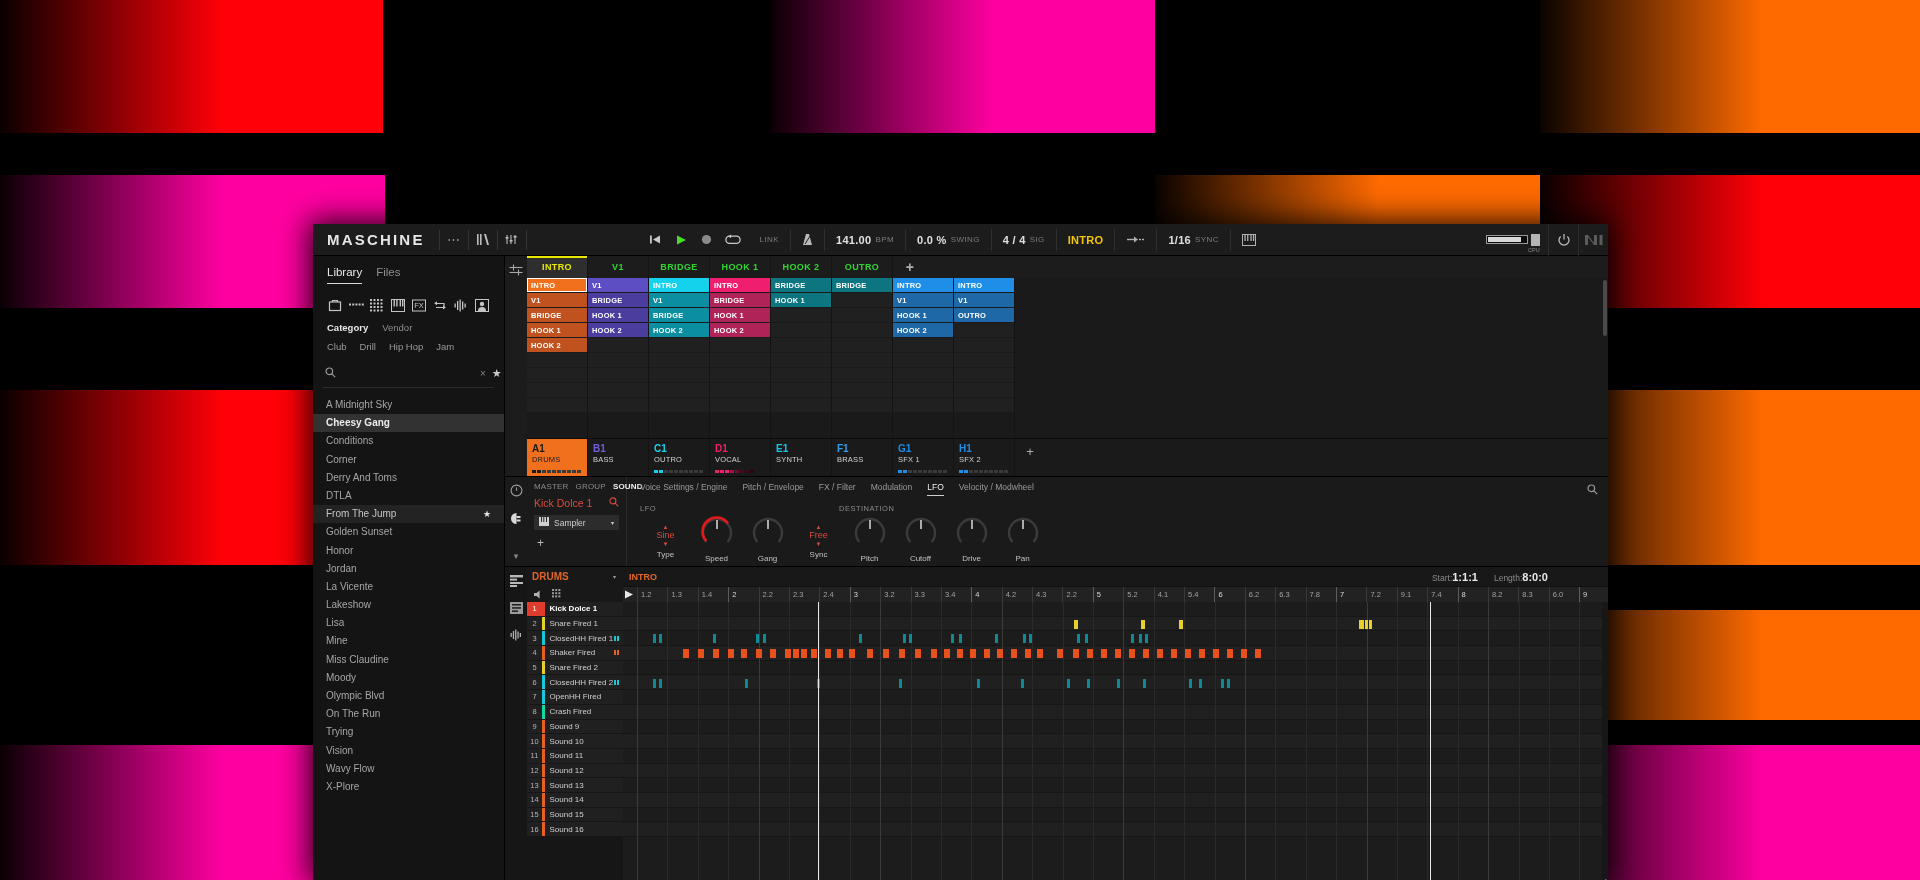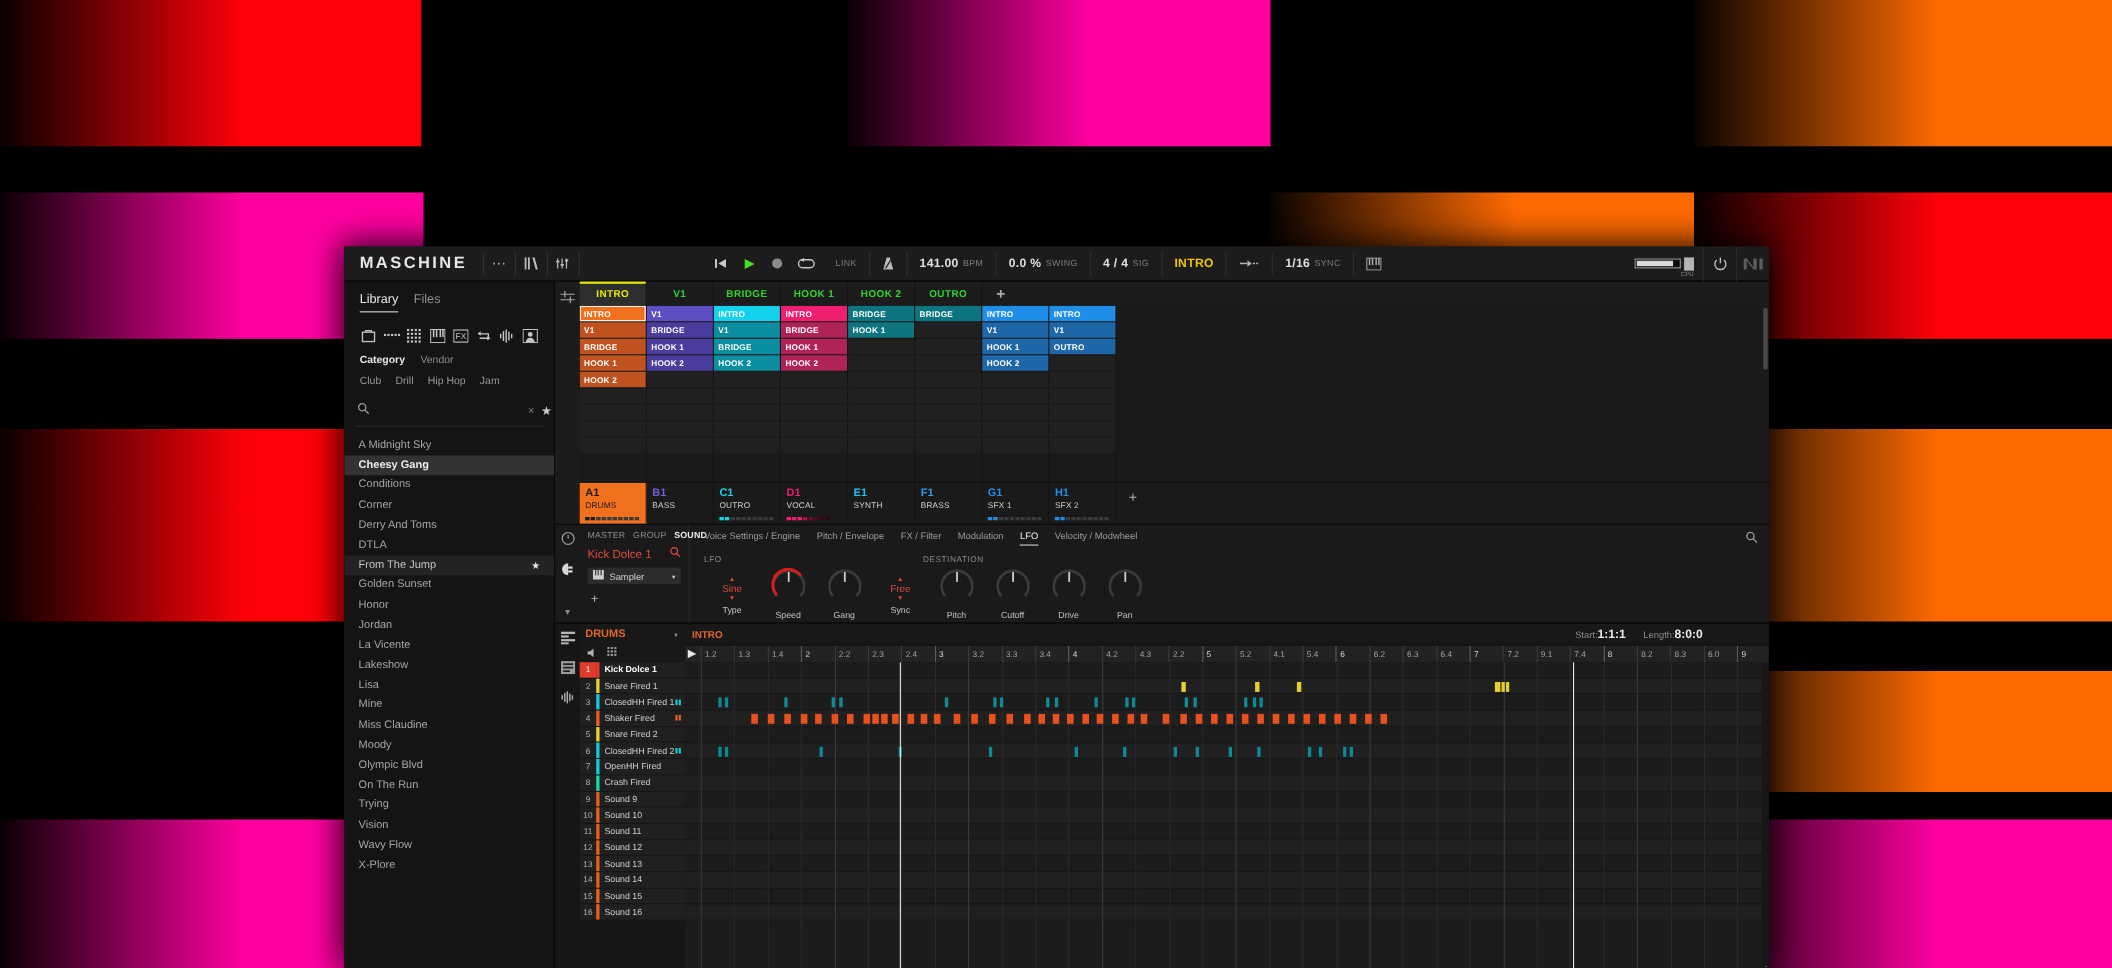--- a/index.html
+++ b/index.html
@@ -949,21 +949,21 @@
                 <div class="rtick">4.2</div>
                 <div class="rtick">4.3</div>
                 <div class="rtick">2.2</div>
                 <div class="rtick bar">5</div>
                 <div class="rtick">5.2</div>
                 <div class="rtick">4.1</div>
                 <div class="rtick">5.4</div>
                 <div class="rtick bar">6</div>
                 <div class="rtick">6.2</div>
                 <div class="rtick">6.3</div>
-                <div class="rtick">6.4</div>
+                <div class="rtick">7.8</div>
                 <div class="rtick bar">7</div>
                 <div class="rtick">7.2</div>
                 <div class="rtick">9.1</div>
                 <div class="rtick">7.4</div>
                 <div class="rtick bar">8</div>
                 <div class="rtick">8.2</div>
                 <div class="rtick">8.3</div>
                 <div class="rtick">6.0</div>
                 <div class="rtick bar">9</div>
               </div>

